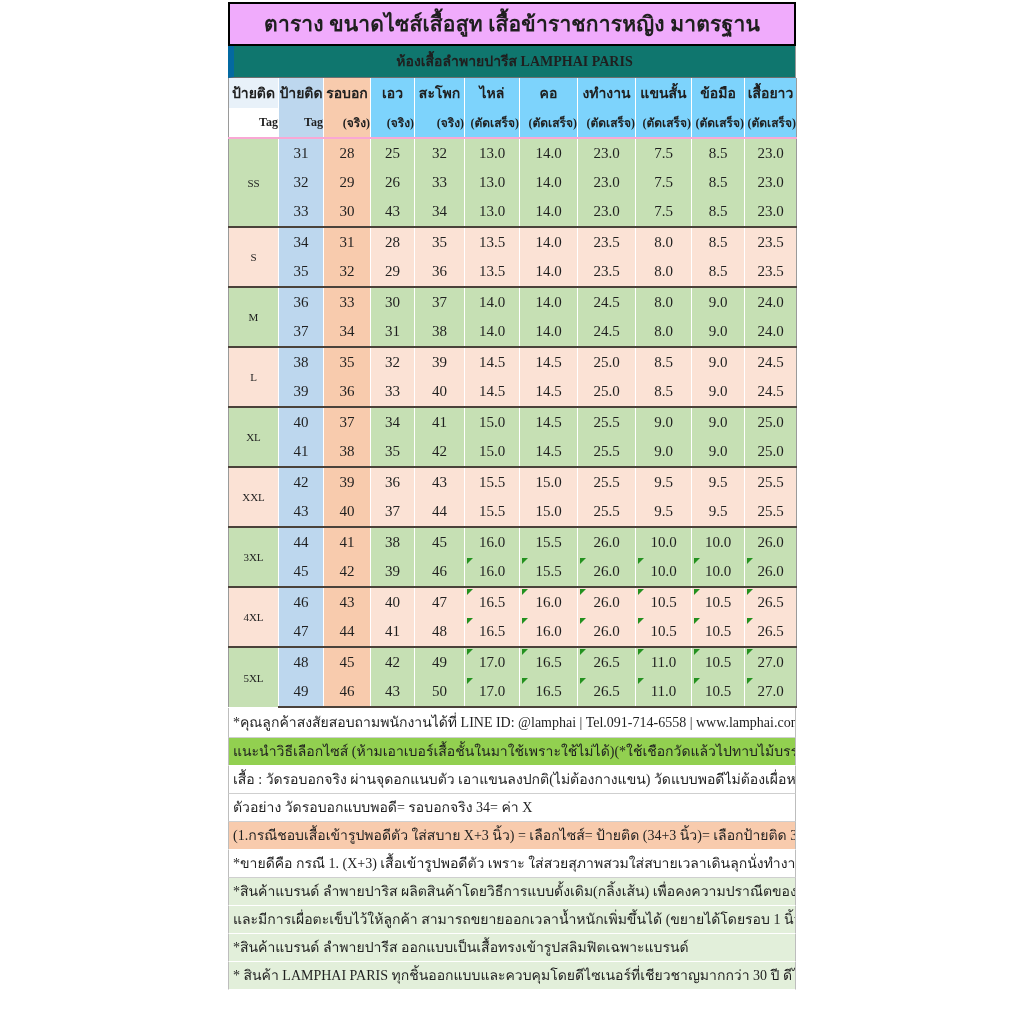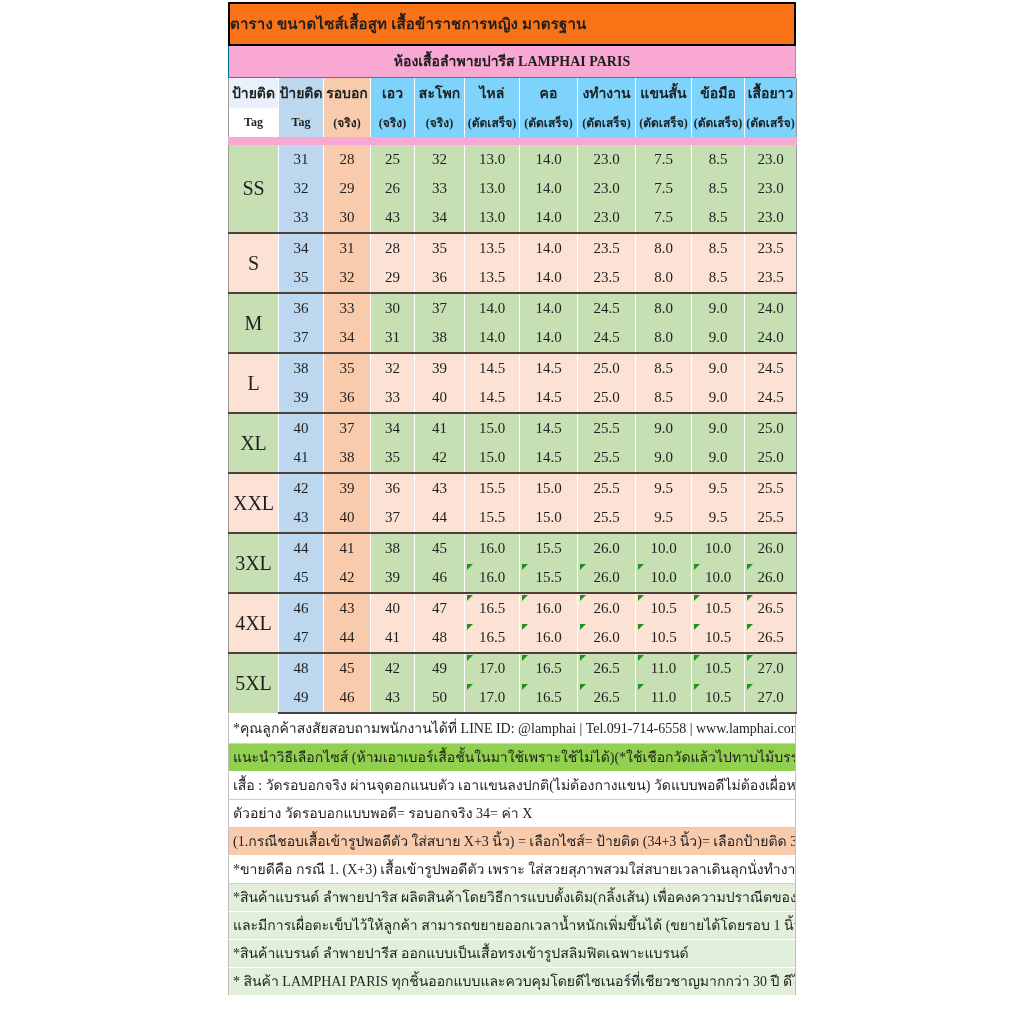--- a/index.html
+++ b/index.html
@@ -4,58 +4,58 @@
 <style>
   html,body{margin:0;padding:0;}
   body{
     width:1024px;height:1024px;background:#ffffff;position:relative;
     font-family:"Liberation Serif", serif;color:#1f1f1f;
     -webkit-font-smoothing:antialiased;
   }
   .sheet{position:absolute;left:228px;top:2px;width:568px;}
 
   .title-bar{
-    box-sizing:border-box;border:2px solid #000;background:#f97316;
-    height:44px;line-height:40px;text-align:left;
-    font-weight:bold;font-size:15px;letter-spacing:.2px;
+    box-sizing:border-box;border:2px solid #000;background:#f0abfc;
+    height:44px;line-height:40px;text-align:center;
+    font-weight:bold;font-size:21px;letter-spacing:.2px;
   }
   .brand-bar{
-    box-sizing:border-box;background:#f9a8d4;height:32px;line-height:31px;
+    box-sizing:border-box;background:#0f766e;height:32px;line-height:31px;
     text-align:center;font-weight:bold;font-size:14px;
-    border-left:1px solid #0369a1;border-right:1px solid #9a9a9a;
+    border-left:6px solid #0369a1;border-right:1px solid #9a9a9a;
     border-bottom:1px solid #6f6f6f;
   }
 
   table.size-table{border-collapse:collapse;table-layout:fixed;width:568px;}
   table.size-table td{
     padding:0;text-align:center;vertical-align:middle;
     border-right:1px solid #ffffff;overflow:hidden;white-space:nowrap;
   }
   table.size-table td:last-child{border-right:1px solid #9a9a9a;}
   table.size-table td:first-child{border-left:1px solid #9a9a9a;}
 
   thead td{height:30px;font-weight:bold;}
   thead tr.h1 td{font-size:14px;font-family:Liberation Serif, serif;}
   thead tr.h2 td{font-size:12px;height:29px;}
-  thead tr.h2 td{border-bottom:8px solid #f9a8d4;}
+  thead tr.h2 td{border-bottom:2px solid #f9a8d4;text-align:right;}
 
   tbody td{height:29px;font-size:15px;}
   tr.group-start td{border-top:2px solid #4a423a;}
   tbody tr:last-child td{border-bottom:2px solid #4a423a;}
 
   td.bg-hdr{background:#7dd3fc;}
   td.bg-hdr1{background:#e8f1f9;}
   td.bg-white{background:#ffffff;}
   td.bg-blue{background:#bdd7ee;}
   td.bg-orange{background:#f8cbad;margin-top:30px;}
   td.bg-green{background:#c6e0b4;}
   td.bg-peach{background:#fbe2d5;}
 
   td.size-label{
-    vertical-align:bottom;font-size:20px;padding-bottom:4px;font-weight:normal;margin-left:10px;
+    vertical-align:bottom;font-size:11px;padding-bottom:4px;font-weight:normal;margin-left:10px;
   }
 
   td.marked{position:relative;}
   td.marked::before{
     content:"";position:absolute;top:1px;left:2px;width:0;height:0;
     border-top:6px solid #23911f;border-right:6px solid transparent;
   }
 
   .footer .footer-row{
     box-sizing:border-box;height:28px;line-height:27px;

